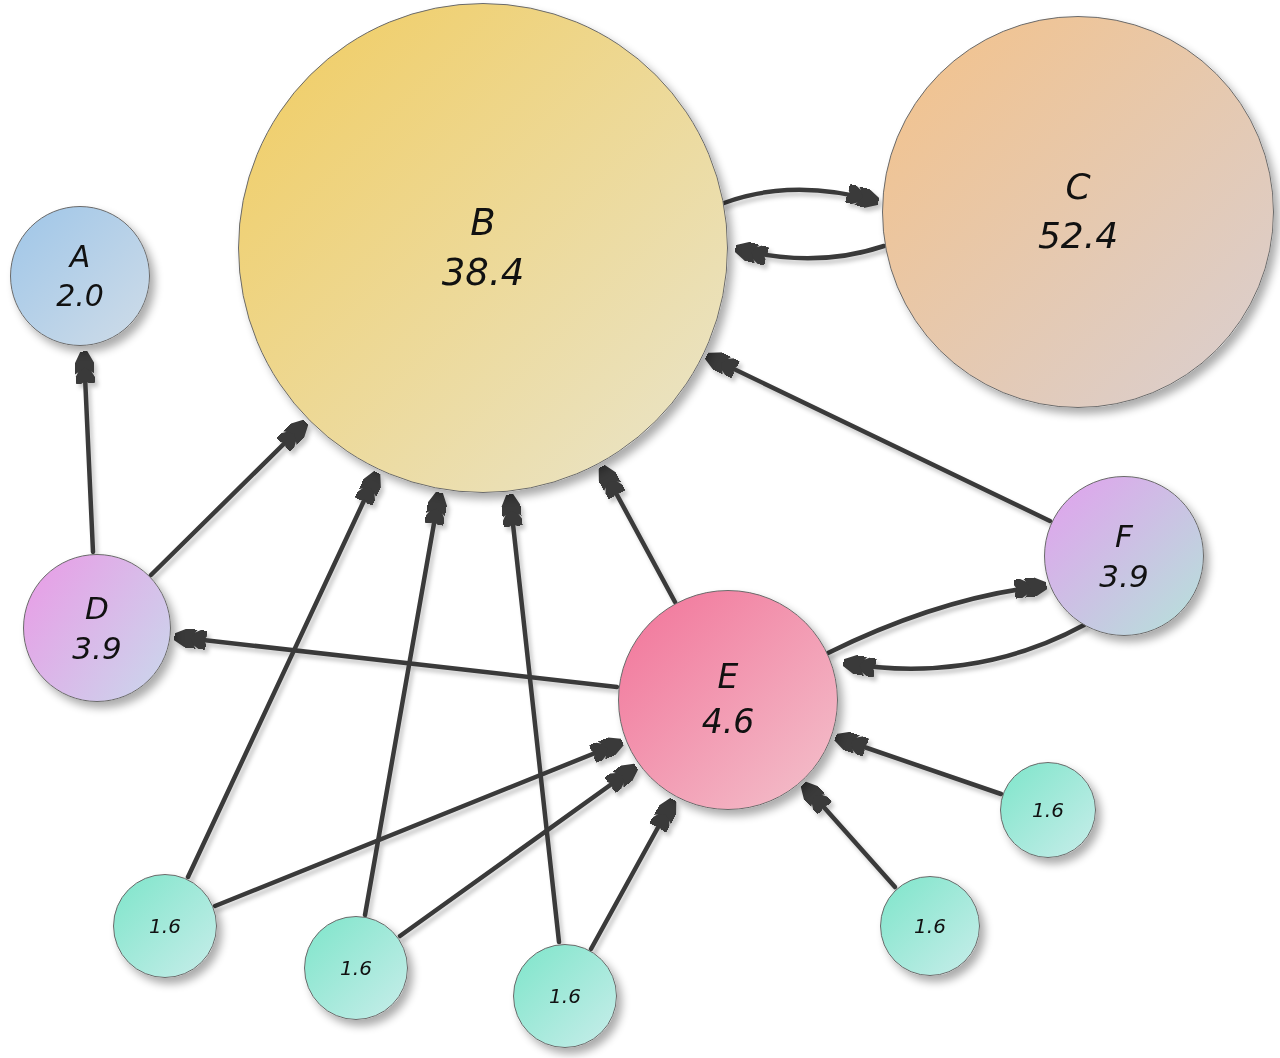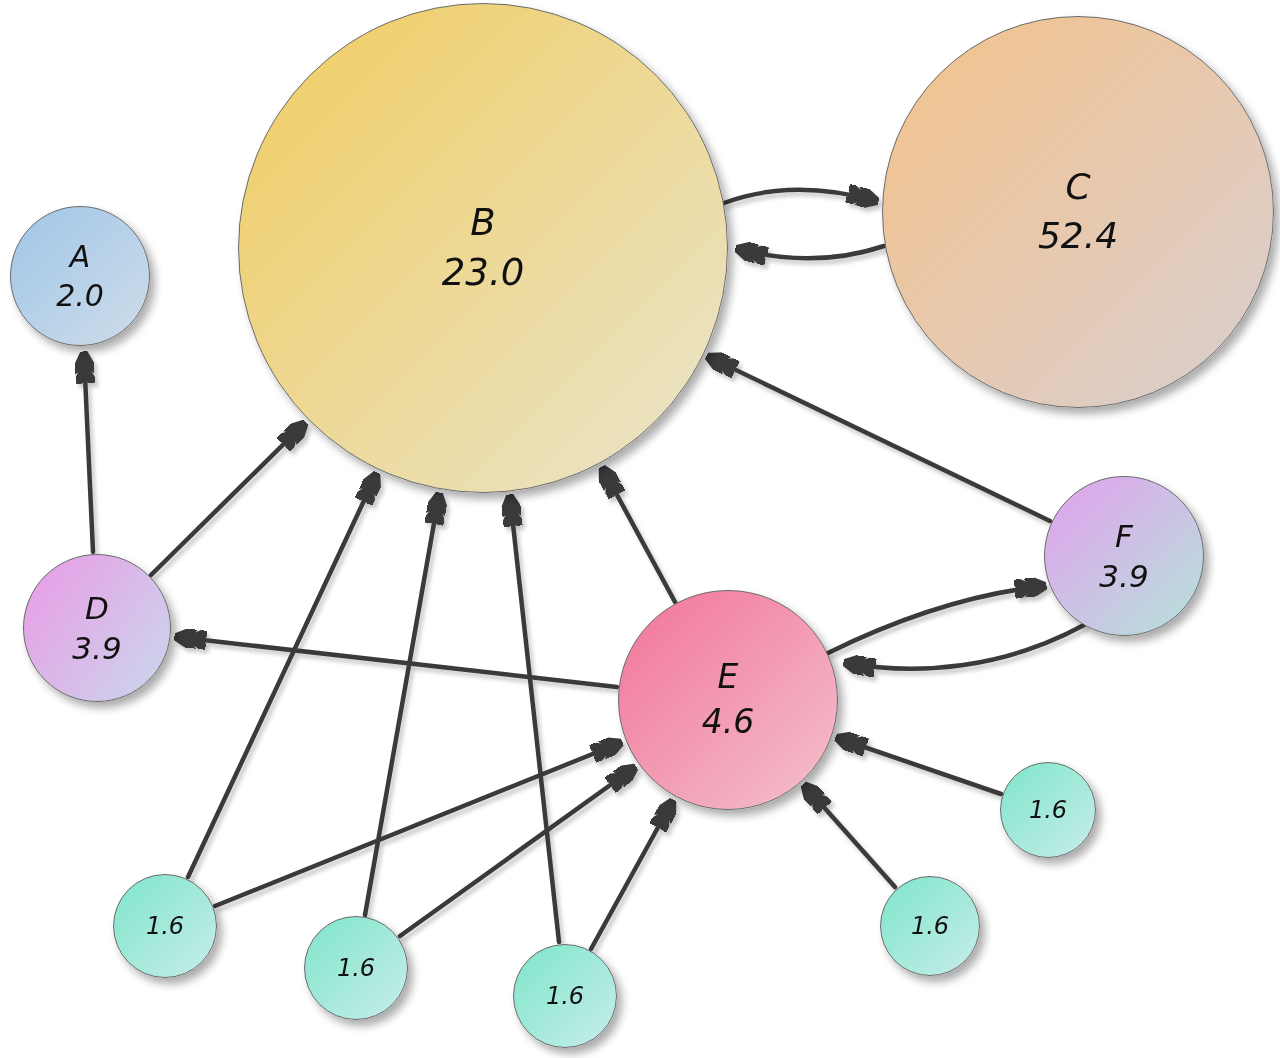--- a/index.html
+++ b/index.html
@@ -29,21 +29,21 @@
   }
   .node .nl{font-weight:400;}
   .node .nv{font-weight:400;}
   
   .node-a{left:10px;top:206px;width:140px;height:140px;background:linear-gradient(135deg,#9fc6e8,#cfdce8);font-size:30px;line-height:1.3;}
   .node-b{left:238px;top:3px;width:490px;height:490px;background:linear-gradient(135deg,#f1cc5f,#e9e5cd);font-size:37px;line-height:1.35;}
   .node-c{left:882px;top:16px;width:392px;height:392px;background:linear-gradient(135deg,#f4c289,#d9cfd2);font-size:36px;line-height:1.35;}
   .node-d{left:23px;top:554px;width:148px;height:148px;background:linear-gradient(125deg,#ea9ae6,#c9d9ec);font-size:31px;line-height:1.3;}
   .node-e{left:618px;top:590px;width:220px;height:220px;background:linear-gradient(135deg,#f27399,#f3c2cc);font-size:33px;line-height:1.35;}
   .node-f{left:1044px;top:476px;width:160px;height:160px;background:linear-gradient(135deg,#e2a0ee,#b5e3da);font-size:31px;line-height:1.3;}
-  .node-p{background:linear-gradient(135deg,#7ee5ca,#c8edea);font-size:24px;line-height:1.2;justify-content:center;}
+  .node-p{background:linear-gradient(135deg,#7ee5ca,#c8edea);font-size:20px;line-height:1.2;justify-content:center;}
   .node-p1{left:113px;top:874px;width:104px;height:104px;}
   .node-p2{left:304px;top:916px;width:104px;height:104px;}
   .node-p3{left:513px;top:944px;width:104px;height:104px;}
   .node-p4{left:880px;top:876px;width:100px;height:100px;}
   .node-p5{left:1000px;top:762px;width:96px;height:96px;}
 </style>
 </head>
 <body>
 
 <div class="canvas">
@@ -82,21 +82,21 @@
     <path d="M1001,794 L838,738" marker-end="url(#ah)"></path>
   </svg>
 
   <div class="node node-a">
     <div class="nl">A</div>
     <div class="nv">2.0</div>
   </div>
 
   <div class="node node-b">
     <div class="nl">B</div>
-    <div class="nv">23.0</div>
+    <div class="nv">38.4</div>
   </div>
 
   <div class="node node-c">
     <div class="nl">C</div>
     <div class="nv">52.4</div>
   </div>
 
   <div class="node node-d">
     <div class="nl">D</div>
     <div class="nv">3.9</div>

